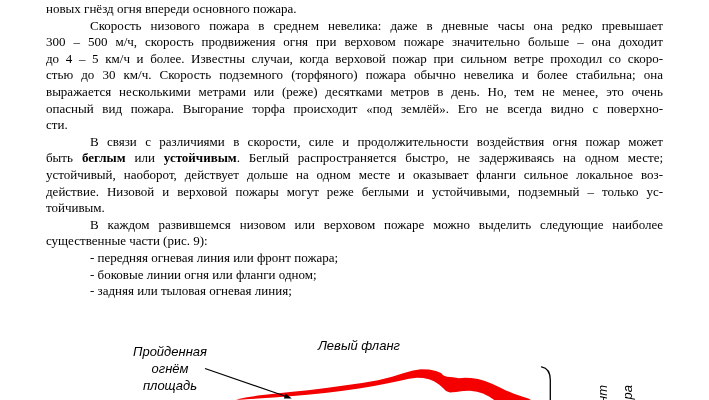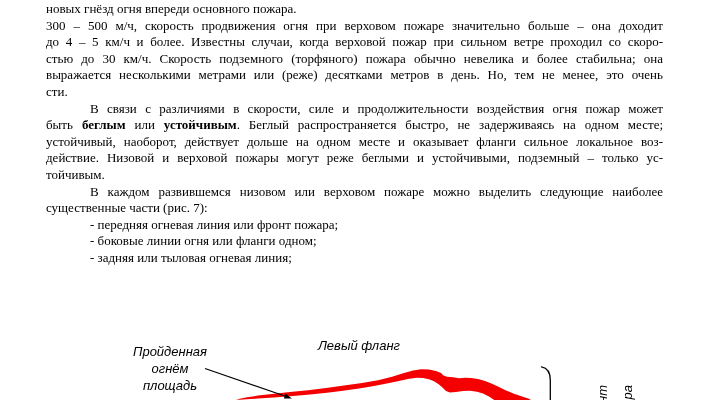--- a/index.html
+++ b/index.html
@@ -30,34 +30,36 @@
   }
   svg{position:absolute;left:0;top:0;}
 </style>
 </head>
 <body>
 
 <div class="page" style="background: rgb(255, 255, 255); color: rgb(0, 0, 0);">
 
   <div class="textblock">
     <div class="ln">новых гнёзд огня впереди основного пожара.</div>
+    <div class="ln j ind">Скорость низового пожара в среднем невелика: даже в дневные часы она редко превышает</div>
     <div class="ln j">300 – 500 м/ч, скорость продвижения огня при верховом пожаре значительно больше – она доходит</div>
     <div class="ln j">до 4 – 5 км/ч и более. Известны случаи, когда верховой пожар при сильном ветре проходил со скоро-</div>
     <div class="ln j">стью до 30 км/ч. Скорость подземного (торфяного) пожара обычно невелика и более стабильна; она</div>
     <div class="ln j">выражается несколькими метрами или (реже) десятками метров в день. Но, тем не менее, это очень</div>
+    <div class="ln j">опасный вид пожара. Выгорание торфа происходит «под землёй». Его не всегда видно с поверхно-</div>
     <div class="ln">сти.</div>
     <div class="ln j ind">В связи с различиями в скорости, силе и продолжительности воздействия огня пожар может</div>
     <div class="ln j">
       <span>быть </span><b>беглым</b><span> или </span><b>устойчивым</b><span>. Беглый распространяется быстро, не задерживаясь на одном месте;</span>
     </div>
     <div class="ln j">устойчивый, наоборот, действует дольше на одном месте и оказывает фланги сильное локальное воз-</div>
     <div class="ln j">действие. Низовой и верховой пожары могут реже беглыми и устойчивыми, подземный – только ус-</div>
     <div class="ln">тойчивым.</div>
     <div class="ln j ind">В каждом развившемся низовом или верховом пожаре можно выделить следующие наиболее</div>
-    <div class="ln">существенные части (рис. 7):</div>
+    <div class="ln">существенные части (рис. 9):</div>
     <div class="ln ind">- передняя огневая линия или фронт пожара;</div>
     <div class="ln ind">- боковые линии огня или фланги одном;</div>
     <div class="ln ind">- задняя или тыловая огневая линия;</div>
   </div>
 
   <div class="figure-layer">
 
     <svg width="709" height="400" viewBox="0 0 709 400">
       <polygon fill="#f40000" points="
         236,399.6 247,397.3 258,395.6 272,393.9 290,392.1 308,390.3 326,388.1 344,385.5

